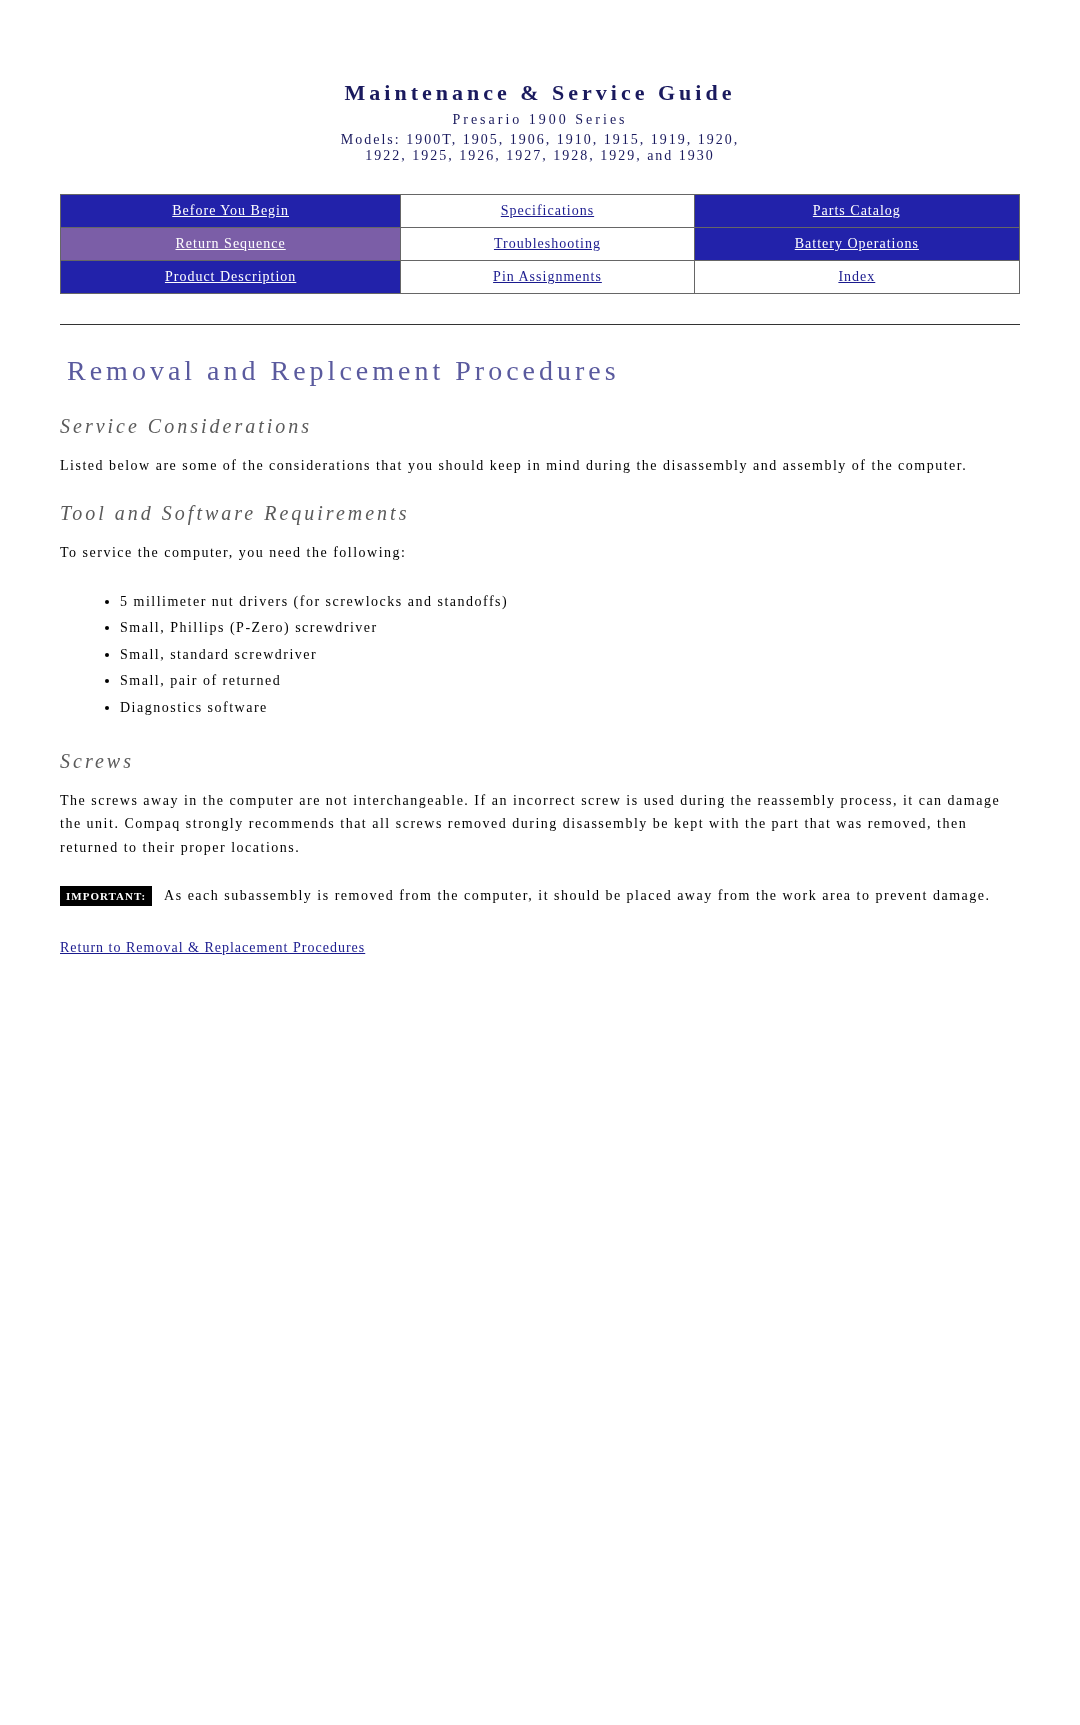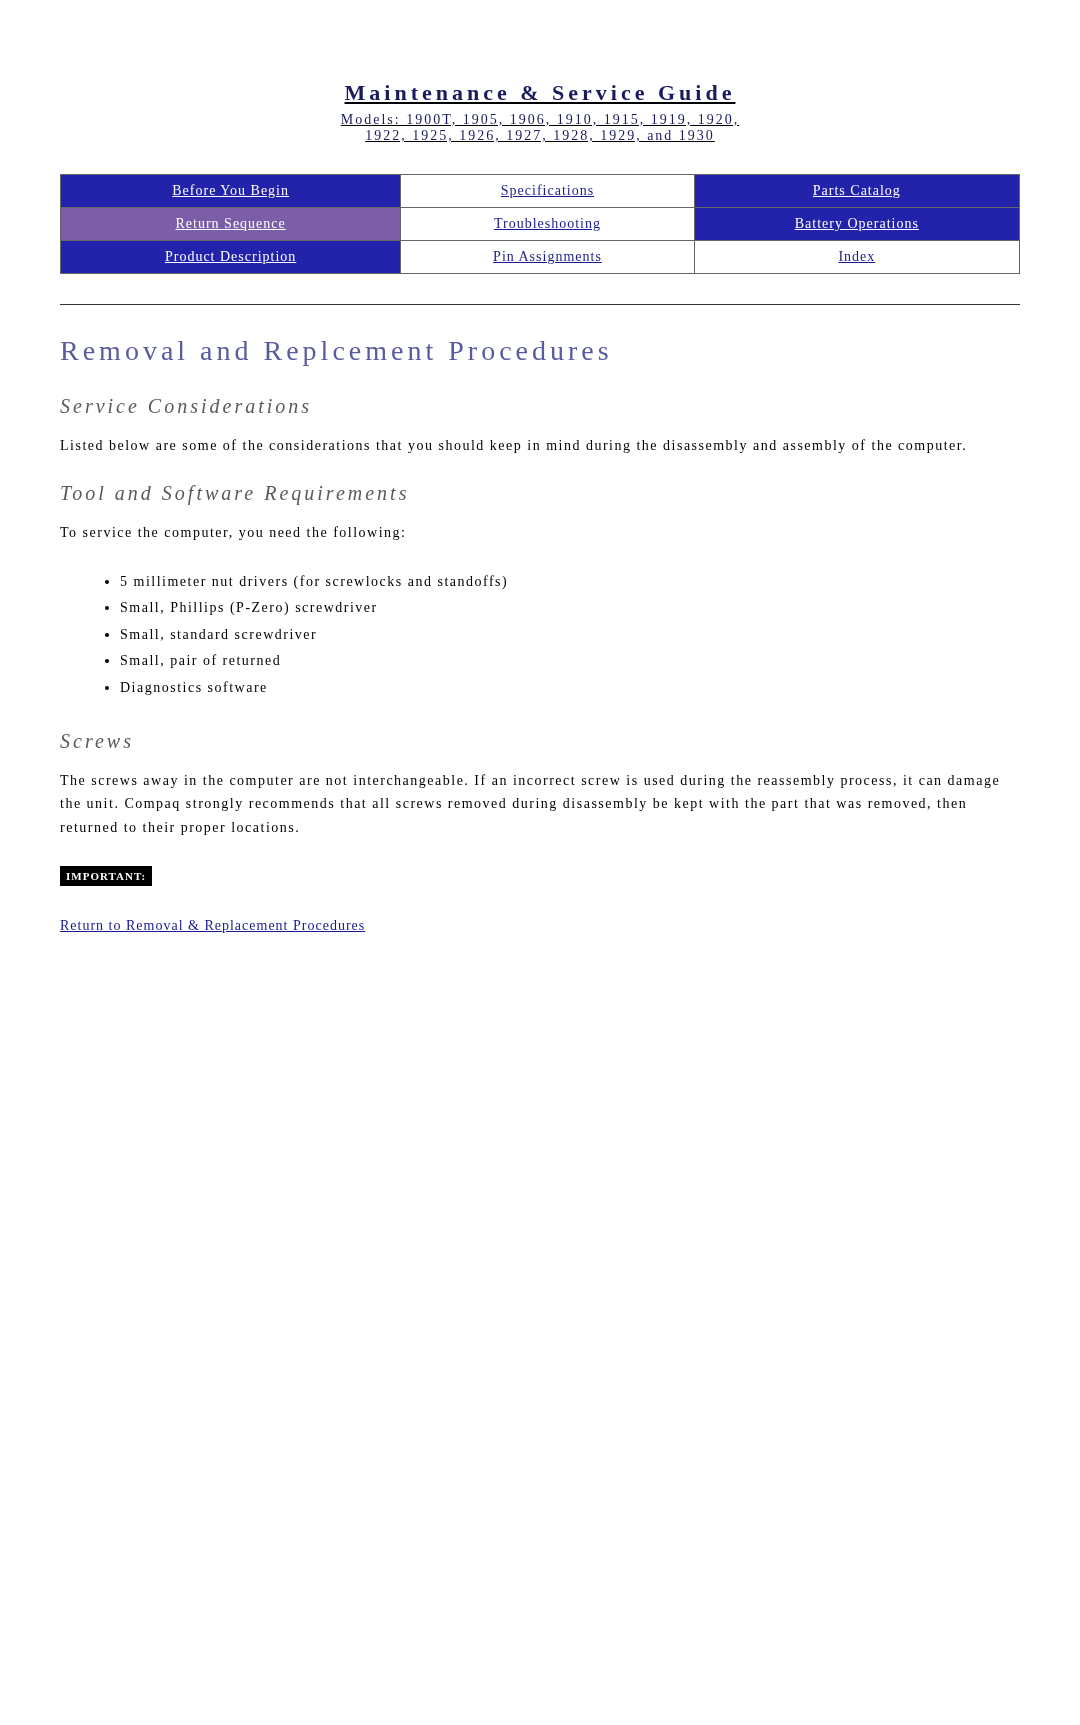--- a/index.html
+++ b/index.html
@@ -13,21 +13,20 @@
       font-family: Georgia, 'Times New Roman', serif;
       width: 1080px;
       min-height: 1725px;
       padding: 80px 60px 60px 60px;
       color: #000000;
     }
 
     .header {
       text-align: center;
       margin-bottom: 30px;
-      text-decoration: underline;
     }
 
     .header-title {
       font-size: 22px;
       font-weight: bold;
       color: #1a1a5e;
       letter-spacing: 4px;
       margin-bottom: 6px;
     }
 
@@ -89,20 +88,21 @@
       border-top: 1px solid #333;
       margin-bottom: 30px;
     }
 
     .section-title-large {
       font-size: 28px;
       color: #5a5a9e;
       letter-spacing: 4px;
       font-weight: normal;
       margin-bottom: 28px;
+      margin-left: 7px;
     }
 
     .section-title-italic {
       font-size: 20px;
       color: #5a5a5a;
       font-style: italic;
       letter-spacing: 3px;
       font-weight: normal;
       margin-bottom: 16px;
     }
@@ -162,20 +162,21 @@
       cursor: pointer;
     }
   </style>
 </head>
 <body>
 
 
 
 <div class="header">
   <div class="header-title">Maintenance &amp; Service Guide</div>
+  <div class="header-subtitle">Presario 1900 Series</div>
   <div class="header-models">Models: 1900T, 1905, 1906, 1910, 1915, 1919, 1920,</div>
   <div class="header-models">1922, 1925, 1926, 1927, 1928, 1929, and 1930</div>
 </div>
 
 <table class="nav-table">
   <tbody>
       <tr>
     <td class="nav-cell-blue">
       <span class="nav-link">Before You Begin</span>
     </td>
@@ -230,18 +231,19 @@
   <li>Small, pair of returned</li>
   <li>Diagnostics software</li>
 </ul>
 
 <h2 class="section-title-italic">Screws</h2>
 
 <p class="body-text">The screws away in the computer are not interchangeable. If an incorrect screw is used during the reassembly process, it can damage the unit. Compaq strongly recommends that all screws removed during disassembly be kept with the part that was removed, then returned to their proper locations.</p>
 
 <div class="important-box">
   <span class="important-label">IMPORTANT:</span>
+  <span class="important-text">As each subassembly is removed from the computer, it should be placed away from the work area to prevent damage.</span>
 </div>
 
 <a class="return-link" href="#">Return to Removal &amp; Replacement Procedures </a>
 
 
 
 
 </body></html>

